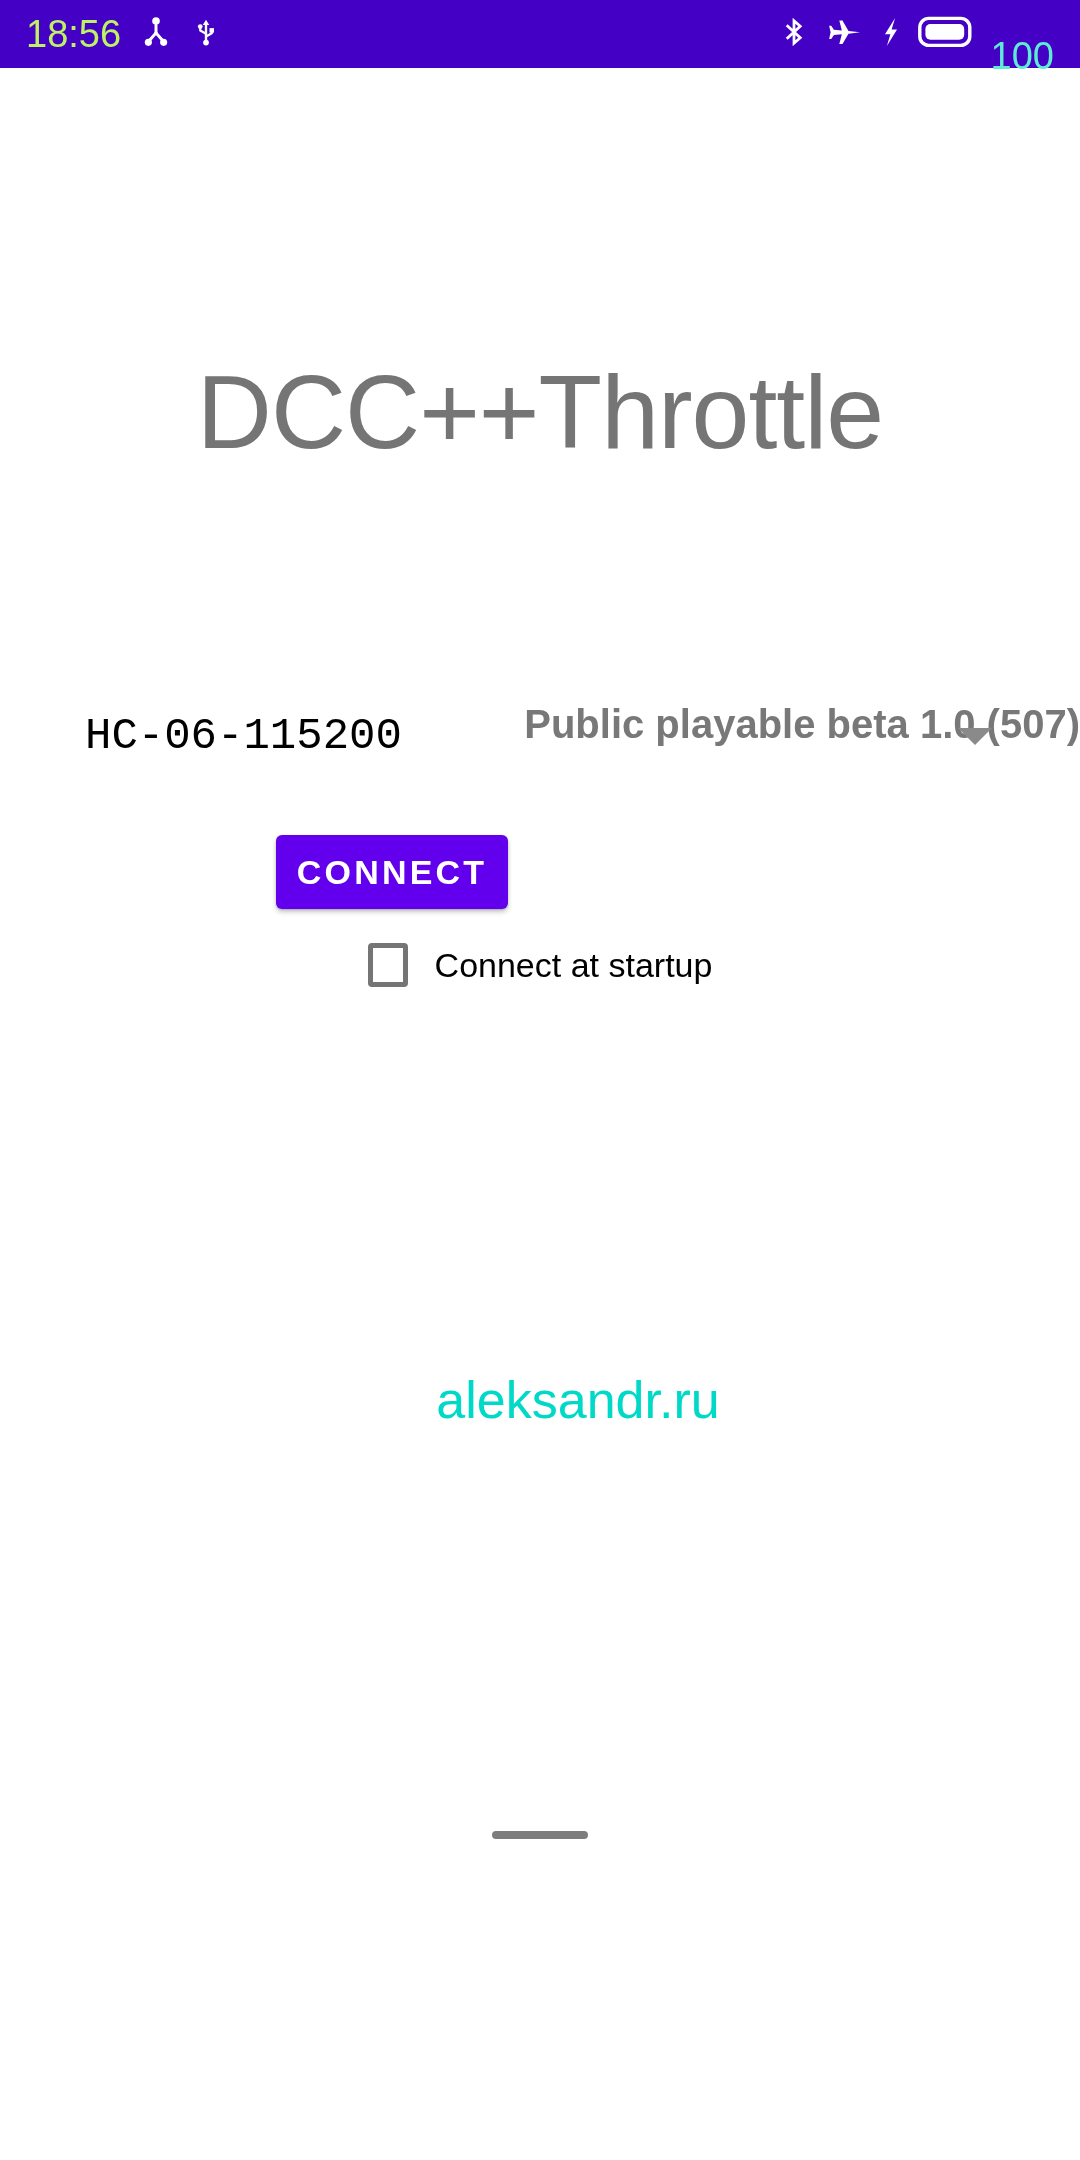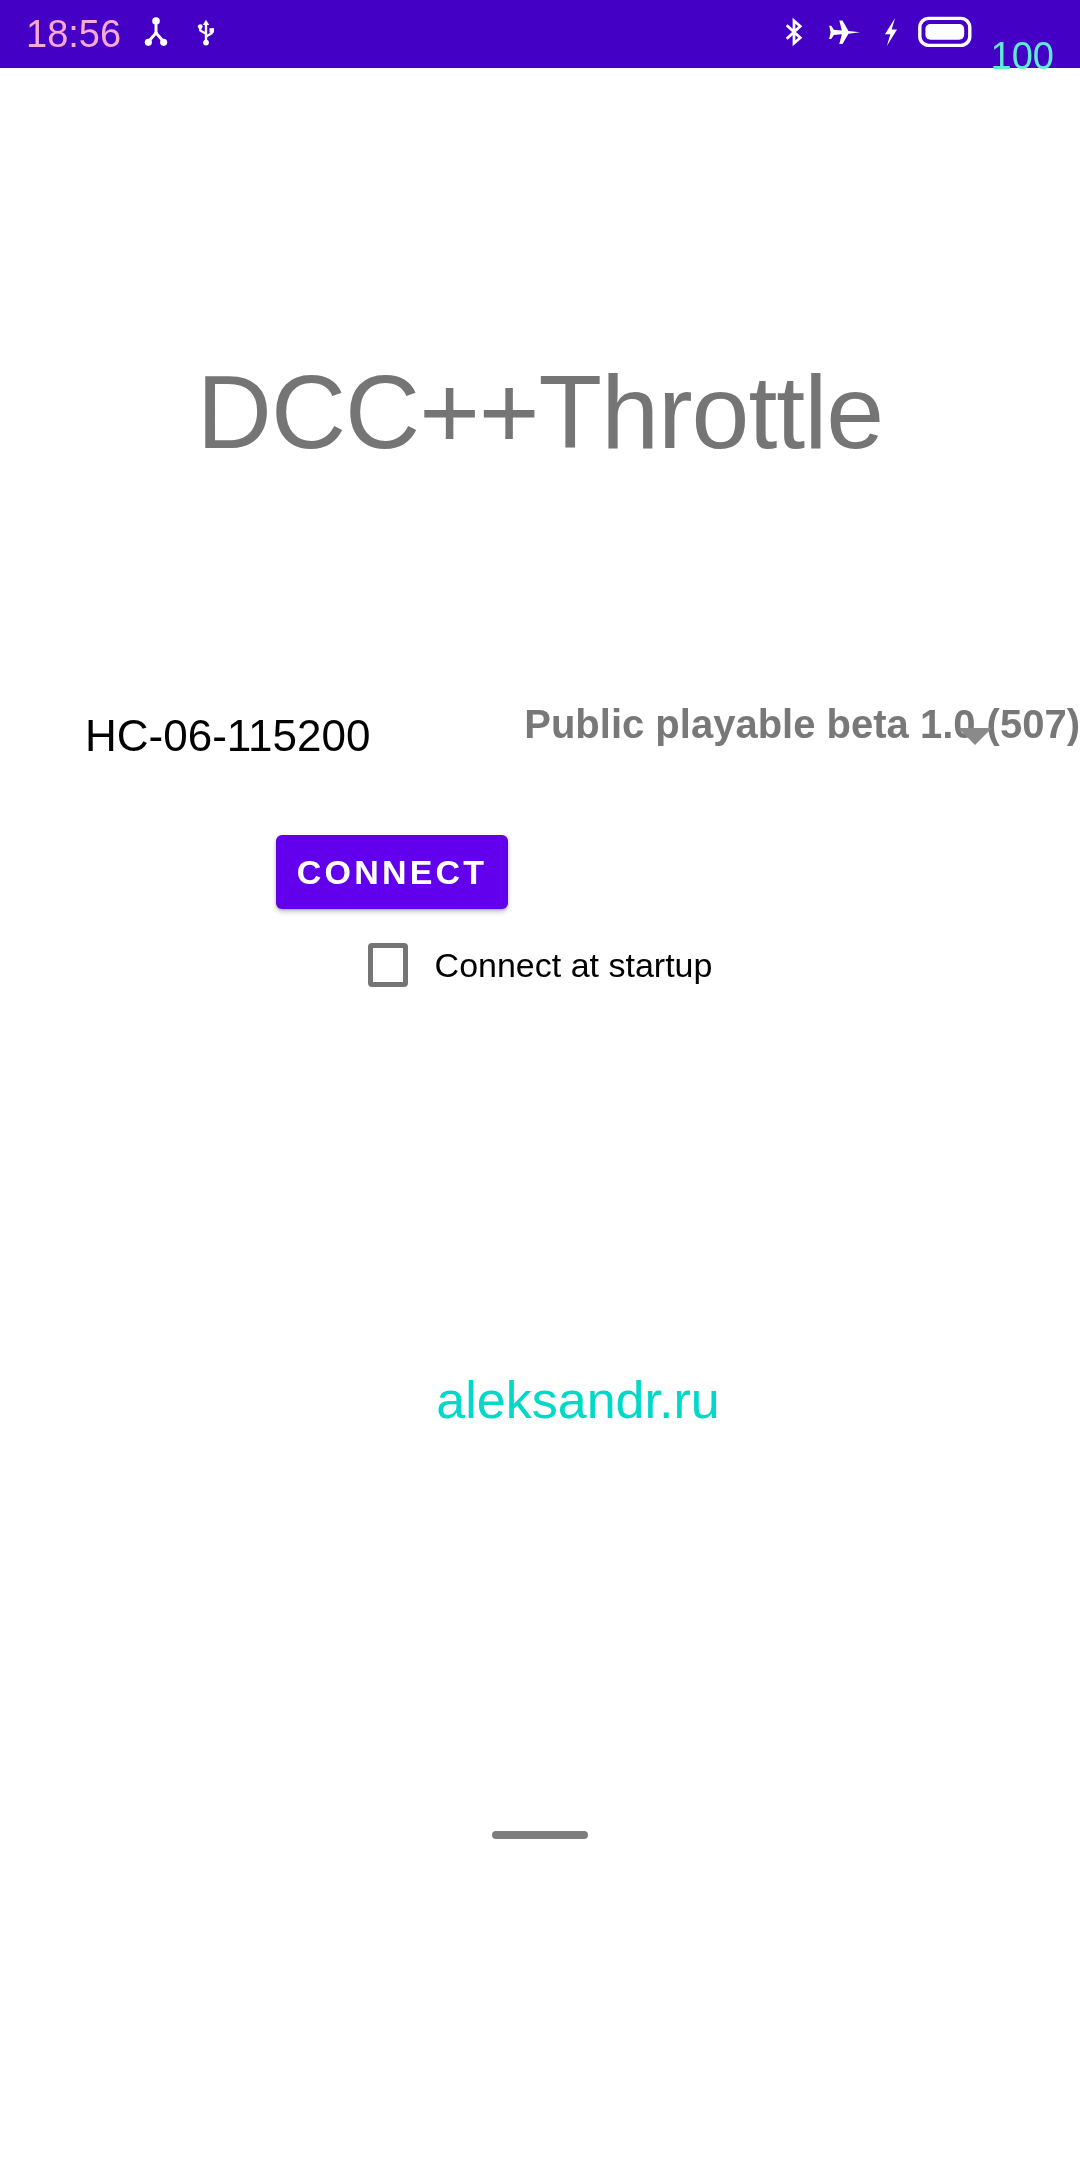--- a/index.html
+++ b/index.html
@@ -29,21 +29,21 @@
     padding: 0 26px;
     box-sizing: border-box;
   }
   .sb-left, .sb-right {
     display: flex;
     align-items: center;
   }
   .sb-left { gap: 18px; }
   .sb-right { gap: 17px; }
   #status-clock {
-    color: #f9a8d4;
+    color: #bef264;
     font-size: 38px;
     font-weight: 400;
     letter-spacing: 0px;
     line-height: 1;
   }
   #battery-percent {
     color: #5eead4;
     font-size: 38px;
     font-weight: 400;
     line-height: 1;
@@ -90,20 +90,21 @@
   #device-spinner {
     position: absolute;
     top: 620px;
     left: 60px;
     width: 960px;
     height: 96px;
     display: flex;
     align-items: center;
     justify-content: space-between;
     cursor: pointer;
+    font-family: Liberation Mono, monospace;
   }
   #device-spinner-value {
     color: #000000;
     font-size: 44px;
     font-weight: 400;
     padding-left: 25px;
     white-space: nowrap;
   }
   #spinner-caret {
     width: 0; height: 0;

